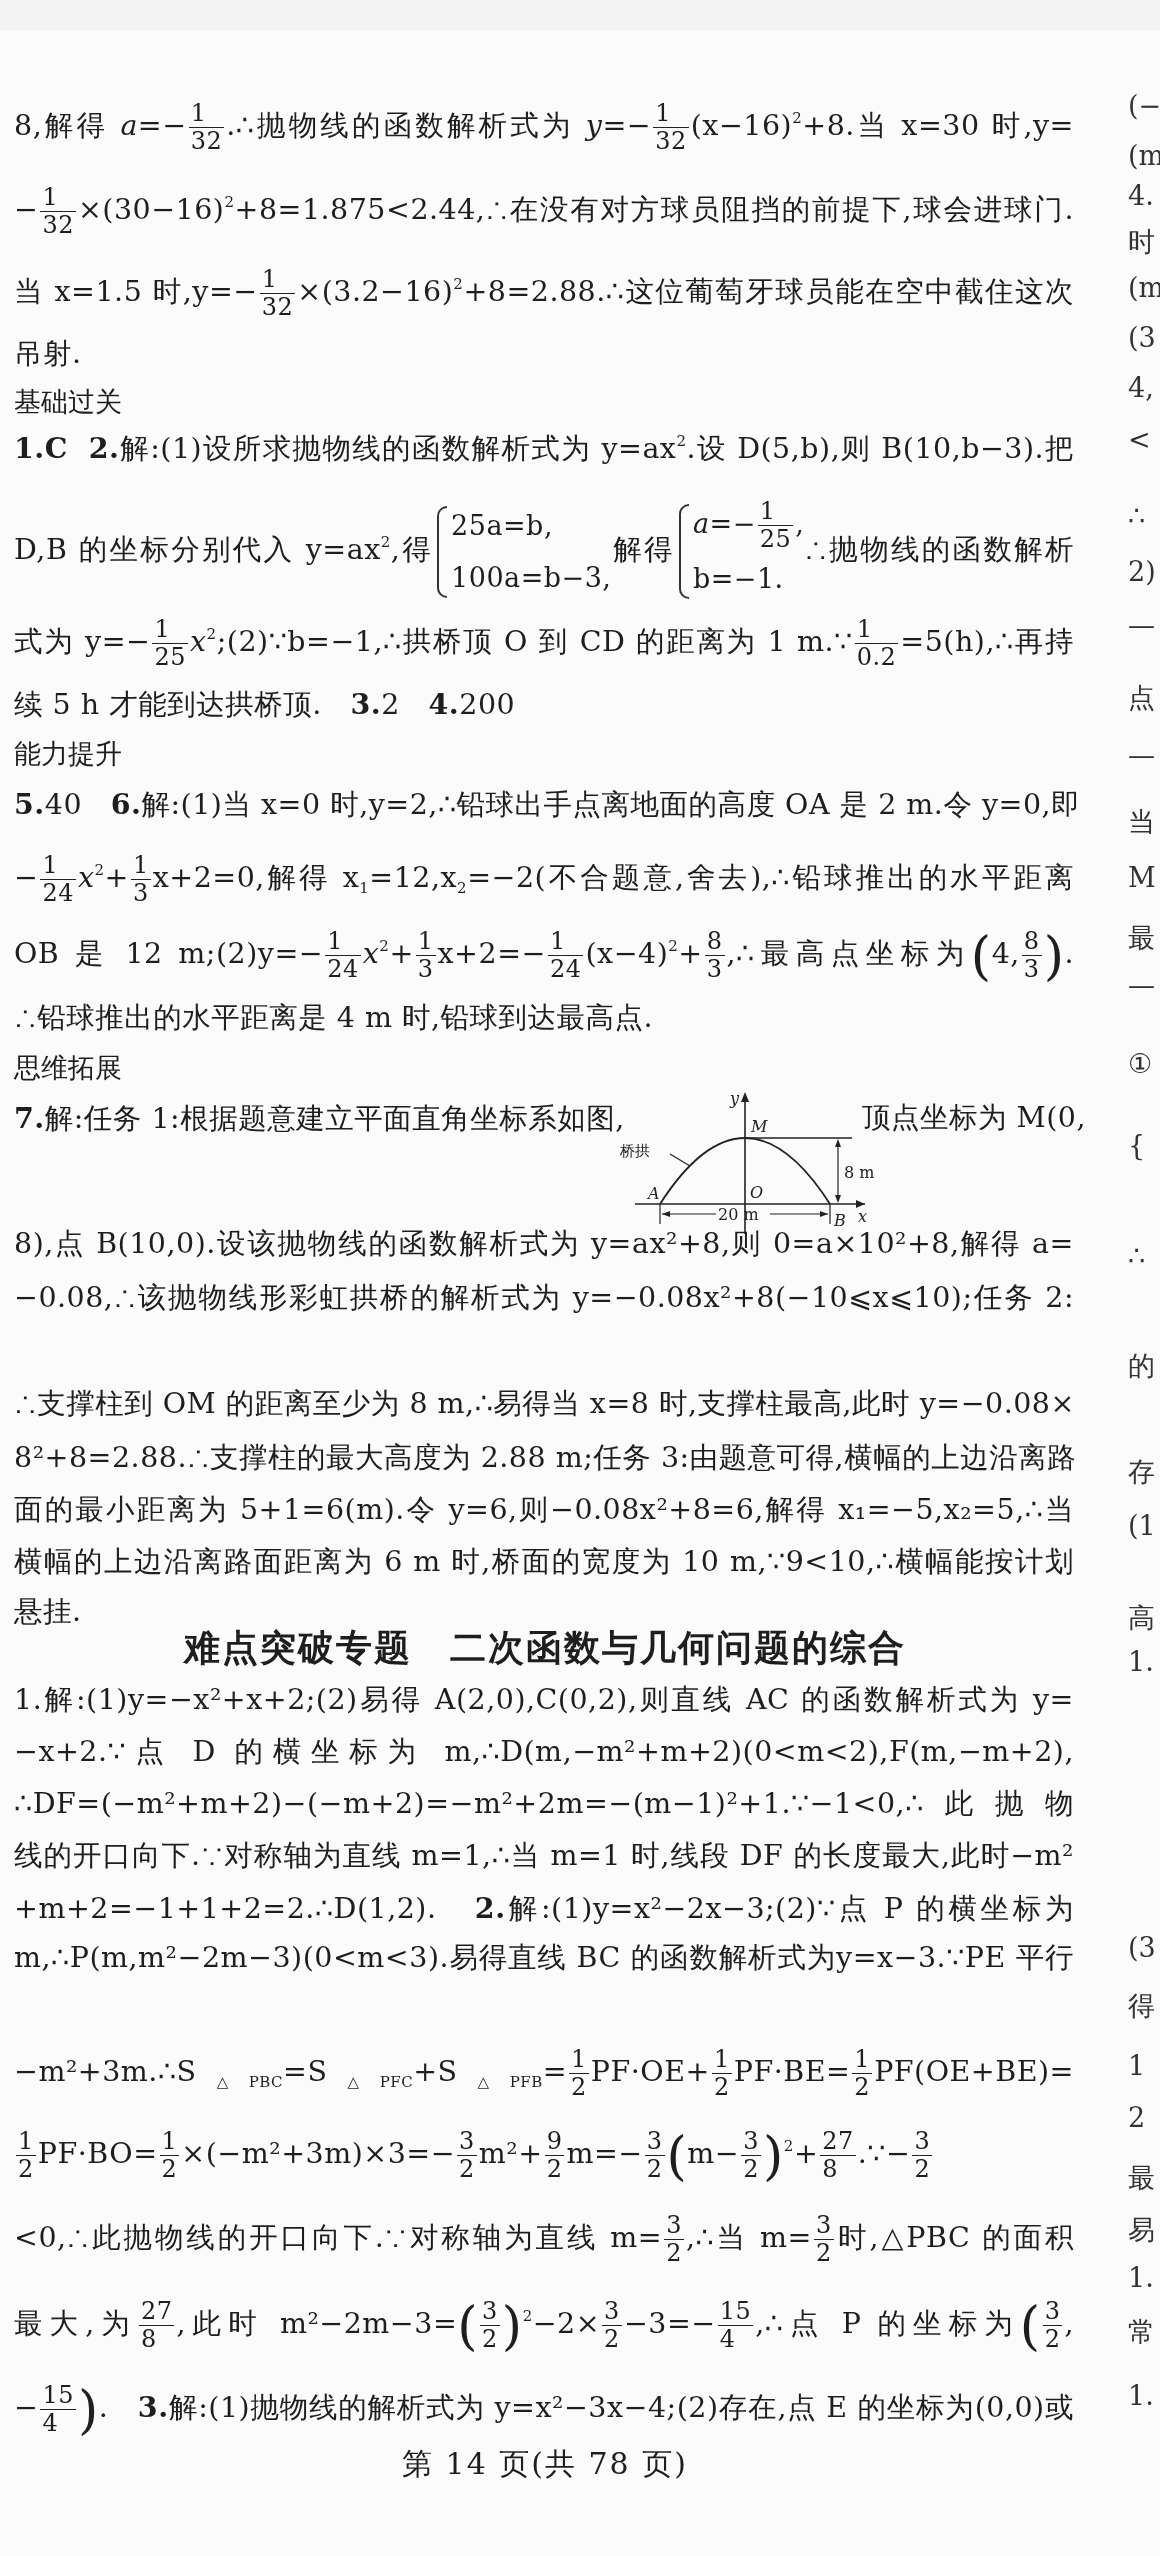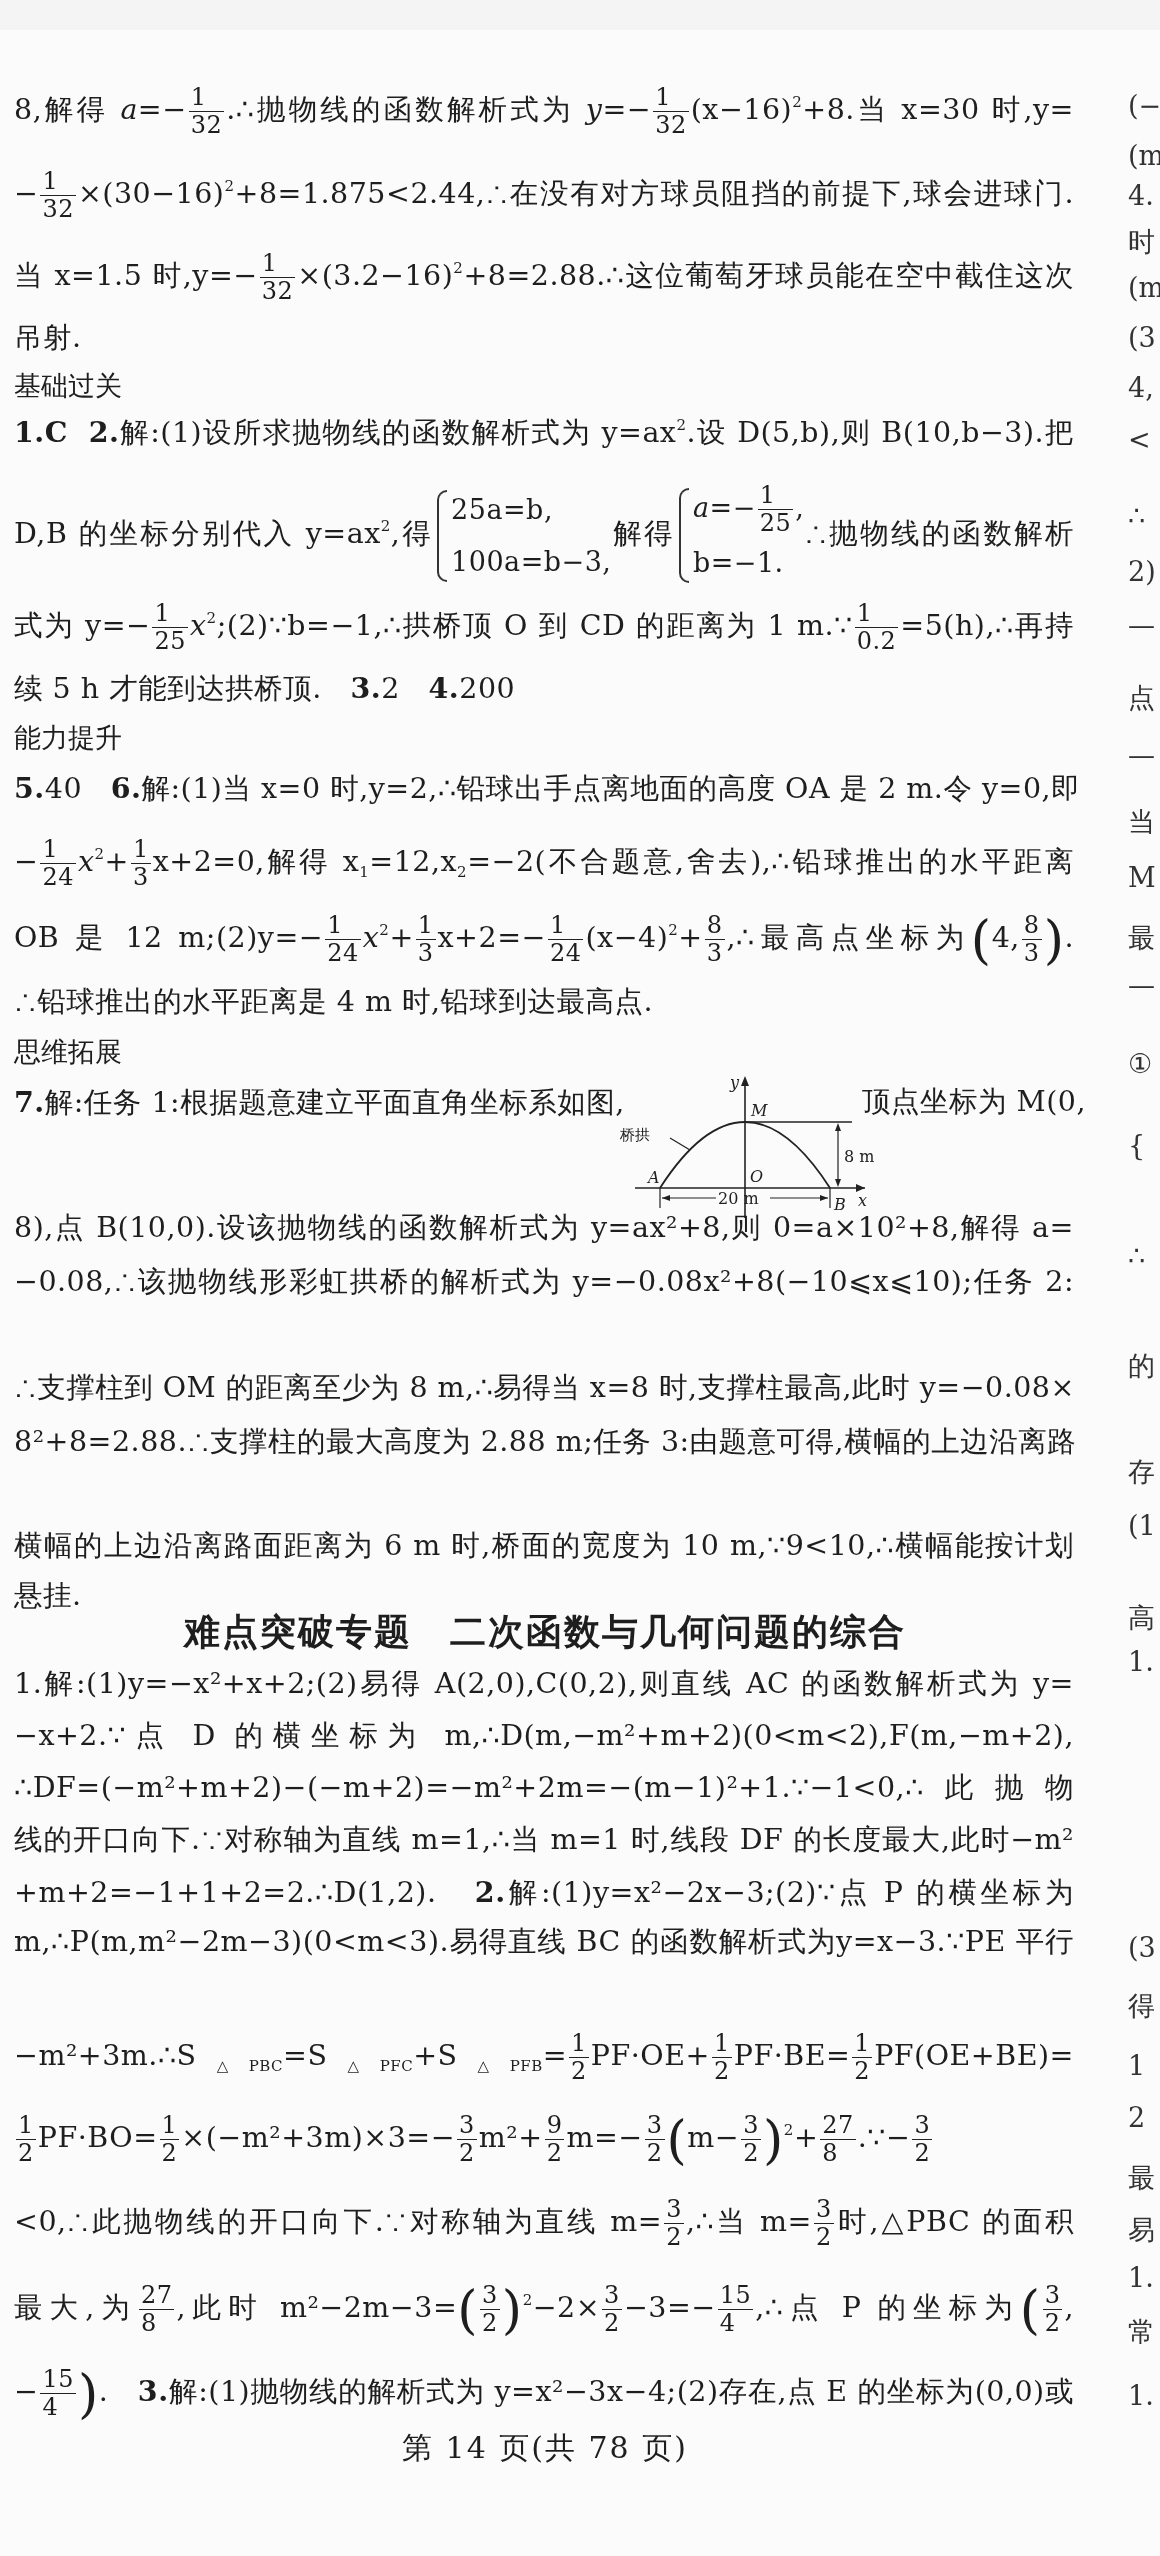--- a/index.html
+++ b/index.html
@@ -2,21 +2,21 @@
 <html><head>
 <meta charset="utf-8">
 <style>
   html, body { margin:0; padding:0; }
   body {
     width:1160px; height:2556px; position:relative; overflow:hidden;
     background:#fbfbfb; color:#1e1e1e;
     font-family:"DejaVu Serif","Liberation Serif",serif;
   }
   .topband { position:absolute; left:0; top:0; width:1160px; height:30px; background:#f4f4f4; }
-  .page { position:absolute; left:0; top:0; width:1090px; height:2172px; }
+  .page { position:absolute; left:0; top:16px; width:1090px; height:2172px; }
   .line {
     position:absolute; left:14px; width:1060px; font-size:28.5px; line-height:40px;
     white-space:nowrap; letter-spacing:0.5px;
   }
   .line.just { text-align:justify; text-align-last:justify; }
   .sec { position:absolute; left:14px; font-size:27px; font-weight:normal; line-height:36px;
     font-family:"DejaVu Sans","Liberation Sans",sans-serif; }
   .title { position:absolute; left:0; width:1090px; text-align:center; top:1600px;
     font-size:36px; font-weight:bold; letter-spacing:2px; }
   .b { font-weight:bold; }
@@ -89,20 +89,21 @@
     <text x="140" y="112" font-size="16" font-style="italic" fill="#222">O</text>
     <text x="108" y="134" font-size="16" fill="#222">20 m</text>
     <text x="224" y="140" font-size="16" font-style="italic" fill="#222">B</text>
     <text x="248" y="136" font-size="16" font-style="italic" fill="#222">x</text>
   </svg>
 
   <div class="line just" style="top:1208px">8),点 B(10,0).设该抛物线的函数解析式为 y=ax²+8,则 0=a×10²+8,解得 a=</div>
   <div class="line just" style="top:1262px">−0.08,∴该抛物线形彩虹拱桥的解析式为 y=−0.08x²+8(−10⩽x⩽10);任务 2:</div>
   <div class="line just" style="top:1368px">∴支撑柱到 OM 的距离至少为 8 m,∴易得当 x=8 时,支撑柱最高,此时 y=−0.08×</div>
   <div class="line just" style="top:1422px">8²+8=2.88.∴支撑柱的最大高度为 2.88 m;任务 3:由题意可得,横幅的上边沿离路</div>
+  <div class="line just" style="top:1474px">面的最小距离为 5+1=6(m).令 y=6,则−0.08x²+8=6,解得 x₁=−5,x₂=5,∴当</div>
   <div class="line just" style="top:1526px">横幅的上边沿离路面距离为 6 m 时,桥面的宽度为 10 m,∵9&lt;10,∴横幅能按计划</div>
   <div class="line" style="top:1576px">悬挂.</div>
 
   <div class="title" style="top:1608px">难点突破专题　二次函数与几何问题的综合</div>
   <div class="line just" style="top:1664px">1.解:(1)y=−x²+x+2;(2)易得 A(2,0),C(0,2),则直线 AC 的函数解析式为 y=</div>
   <div class="line just" style="top:1716px">−x+2.∵点 D 的横坐标为 m,∴D(m,−m²+m+2)(0&lt;m&lt;2),F(m,−m+2),</div>
   <div class="line just" style="top:1768px">∴DF=(−m²+m+2)−(−m+2)=−m²+2m=−(m−1)²+1.∵−1&lt;0,∴此抛物</div>
   <div class="line just" style="top:1820px">线的开口向下.∵对称轴为直线 m=1,∴当 m=1 时,线段 DF 的长度最大,此时−m²</div>
   <div class="line just" style="top:1872px"><span>+m+2=−1+1+2=2.∴D(1,2).</span>&nbsp;&nbsp;&nbsp;<span class="b">2.</span><span>解:(1)y=x²−2x−3;(2)∵点 P 的横坐标为</span></div>
   <div class="line just" style="top:1922px">m,∴P(m,m²−2m−3)(0&lt;m&lt;3).易得直线 BC 的函数解析式为y=x−3.∵PE 平行</div>

